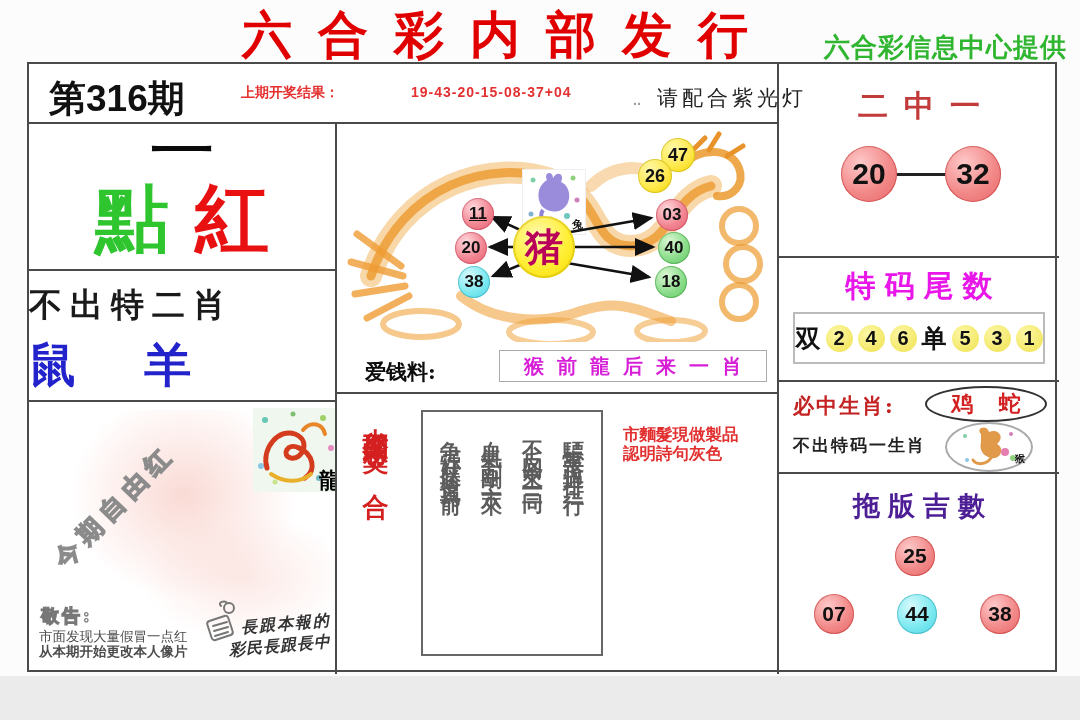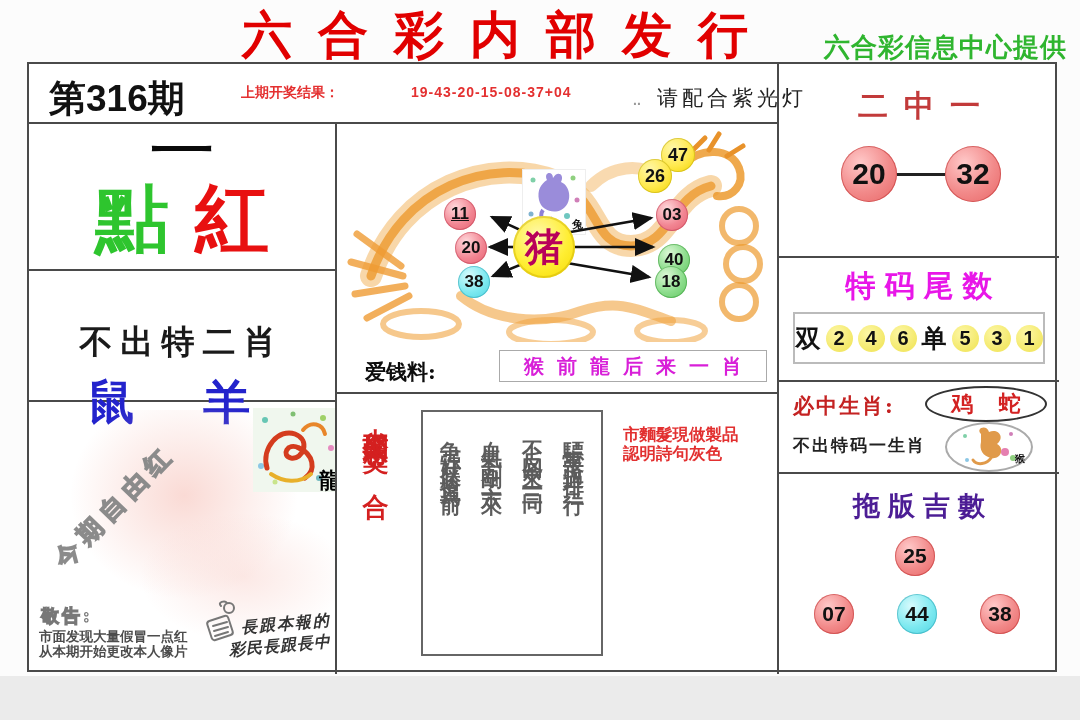--- a/index.html
+++ b/index.html
@@ -23,33 +23,33 @@
   .draw-dots { position:absolute; left:604px; top:28px; font-size:14px; font-weight:bold; color:#999; }
   .uv-note { position:absolute; left:628px; top:20px; font-size:21px; color:#222; letter-spacing:4px; white-space:nowrap; }
 
   
   .brand-panel { position:absolute; left:0; top:60px; width:306px; height:145px; text-align:center; }
   .brand-stroke { display:block; font-family:"DejaVu Serif", serif; font-size:64px; font-weight:900; color:#0a0a0a; line-height:52px; transform:scaleY(.75); }
   .brand-row { display:flex; justify-content:center; gap:26px; font-family:"DejaVu Serif", serif; font-size:74px; font-weight:900; line-height:84px; }
   .brand-green { color:#2ec52e; }
   .brand-red { color:#e81010; }
 
-  .nst-panel { position:absolute; left:0; top:207px; width:306px; height:129px; text-align:center;margin-top:37px; }
+  .nst-panel { position:absolute; left:0; top:207px; width:306px; height:129px; text-align:left; }
   .nst-title { font-family:"DejaVu Serif", serif; font-size:33px; font-weight:bold; color:#1a1a1a; letter-spacing:8px; margin-top:12px; }
   .nst-zodiacs { font-family:"DejaVu Serif", serif; font-size:47px; font-weight:900; color:#2323cc; letter-spacing:26px; margin-top:6px; }
 
   .lfoot-panel { position:absolute; left:0; top:338px; width:306px; height:272px; overflow:hidden; }
   .pink-wash1 { position:absolute; left:40px; top:8px; width:230px; height:190px; background:radial-gradient(ellipse at 50% 45%, rgba(246,188,178,.55), rgba(246,188,178,0) 70%); }
   .pink-wash2 { position:absolute; left:110px; top:110px; width:210px; height:130px; background:radial-gradient(ellipse, rgba(248,205,198,.45), rgba(248,205,198,0) 70%); }
   .diag-stamp { position:absolute; left:18px; top:150px; transform:rotate(-46deg); transform-origin:0 0; font-family:"DejaVu Serif", serif; font-size:25px; font-weight:900; letter-spacing:7px; color:#fff; -webkit-text-stroke:1.4px #8b8b8b; text-shadow:0 0 1px #999; white-space:nowrap; }
   .dragon-thumb { position:absolute; left:224px; top:6px; width:86px; height:84px; background:#f0f7ee; }
   .dragon-thumb svg { position:absolute; left:0; top:0; }
   .dragon-char { position:absolute; right:-2px; bottom:-4px; font-family:"DejaVu Serif", serif; font-size:22px; font-weight:900; color:#000; }
   .notice-head { position:absolute; left:12px; top:202px; font-family:"DejaVu Serif", serif; font-size:18px; font-weight:900; letter-spacing:3px; color:#fff; -webkit-text-stroke:1.2px #777; }
-  .notice-l1 { position:absolute; left:10px; top:226px; font-size:13.5px; font-weight:bold; color:#4c4c4c; white-space:nowrap; }
+  .notice-l1 { position:absolute; left:10px; top:226px; font-size:13.5px; font-weight:normal; color:#4c4c4c; white-space:nowrap; }
   .notice-l2 { position:absolute; left:10px; top:241px; font-size:13.5px; font-weight:bold; color:#4c4c4c; white-space:nowrap; }
   .doodle { position:absolute; left:176px; top:198px; }
   .follow-l1 { position:absolute; left:212px; top:212px; font-size:16px; font-style:italic; font-weight:900; color:#333; transform:rotate(-5deg); letter-spacing:2px; white-space:nowrap; }
   .follow-l2 { position:absolute; left:200px; top:234px; font-size:16px; font-style:italic; font-weight:900; color:#333; transform:rotate(-5deg); letter-spacing:1px; white-space:nowrap; }
 
   
   .dragon-panel { position:absolute; left:308px; top:60px; width:440px; height:268px; }
   .dragon-art { position:absolute; left:4px; top:2px; }
   .rabbit-thumb { position:absolute; left:186px; top:46px; width:62px; height:64px; background:#fff; box-shadow:0 0 0 1px #eee; }
   .rabbit-char { position:absolute; right:2px; bottom:2px; font-size:11px; font-weight:900; color:#111; }
@@ -230,25 +230,25 @@
           <line x1="182" y1="123" x2="153" y2="123" marker-end="url(#ah)"></line>
           <line x1="190" y1="138" x2="156" y2="152" marker-end="url(#ah)"></line>
           <line x1="222" y1="110" x2="314" y2="94" marker-end="url(#ah)"></line>
           <line x1="232" y1="123" x2="316" y2="123" marker-end="url(#ah)"></line>
           <line x1="224" y1="138" x2="312" y2="153" marker-end="url(#ah)"></line>
         </g>
       </svg>
 
       <div class="ball b34 ball-yellow" style="left:324px; top:14px;">47</div>
       <div class="ball b34 ball-yellow" style="left:301px; top:35px;">26</div>
-      <div class="ball b32 ball-pink" style="left:107px; top:74px;text-decoration:underline;">11</div>
+      <div class="ball b32 ball-pink" style="left:125px; top:74px;text-decoration:underline;">11</div>
       <div class="ball b32 ball-pink" style="left:118px; top:108px;">20</div>
       <div class="ball b32 ball-cyan" style="left:121px; top:142px;">38</div>
       <div class="ball b32 ball-pink" style="left:319px; top:75px;">03</div>
-      <div class="ball b32 ball-green" style="left:321px; top:120px;text-align:center;">40</div>
+      <div class="ball b32 ball-green" style="left:321px; top:108px;text-align:center;">40</div>
       <div class="ball b32 ball-green" style="left:318px; top:142px;">18</div>
 
       <div class="center-ball">
         <span class="center-zodiac">猪</span>
       </div>
 
       <div class="money-row">
         <span class="money-label">爱钱料:</span>
         <span class="money-box">猴前龍后来一肖</span>
       </div>

